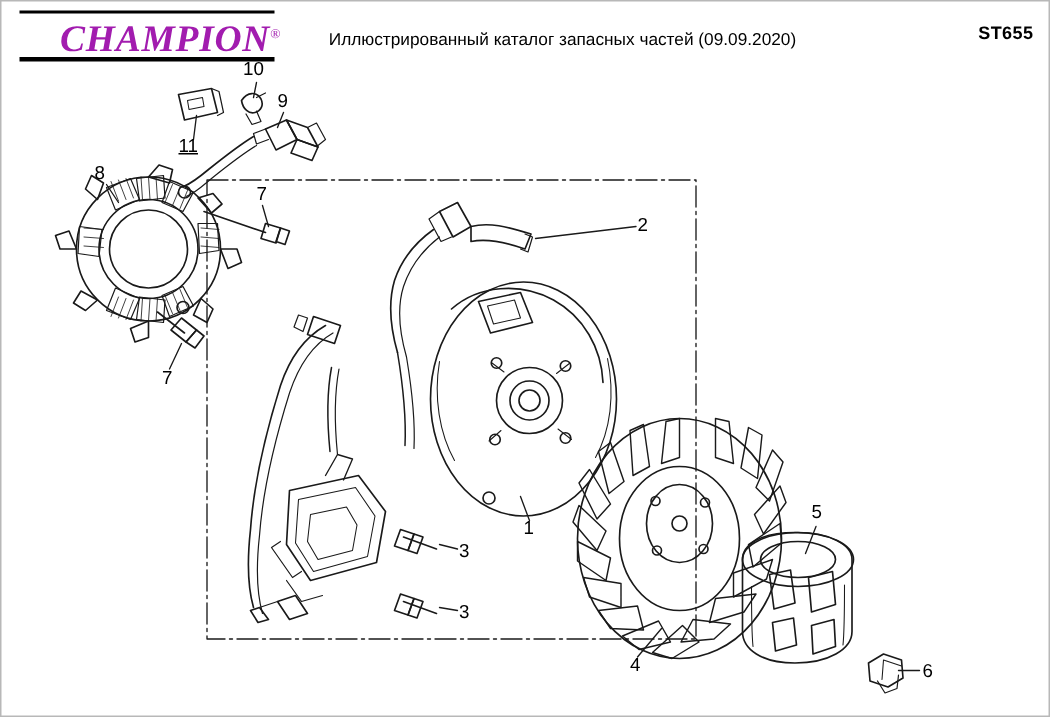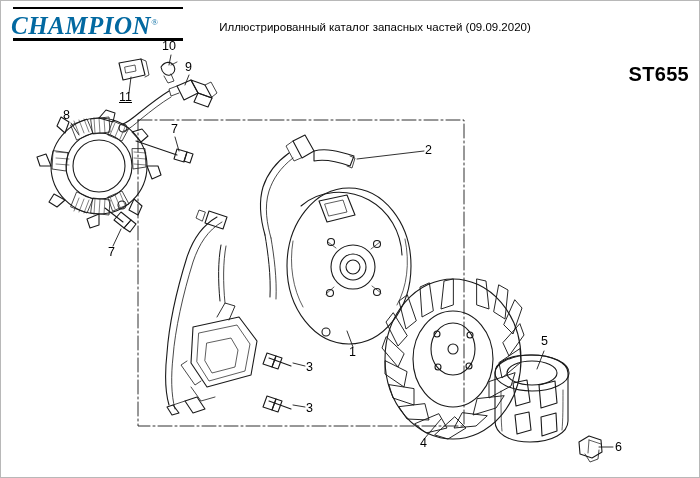--- a/index.html
+++ b/index.html
@@ -23,44 +23,44 @@
     position:absolute; left:10px; top:6px;
     width:180px; height:32px;
   }
   .brand-text {
     font-family:"Liberation Serif", serif;
     font-style:italic;
     font-weight:bold;
     font-size:25px;
     letter-spacing:0.5px;
     line-height:30px;
-    color:#0369a1;
+    color:#a21caf;
+    margin-left:29px;
   }
   .brand-reg {
     font-size:9px;
     vertical-align:super;
     font-style:normal;
     font-weight:normal;
   }
   .brand-rule {
     position:absolute; left:2px; top:31px; width:170px; height:3px; background:#000;
   }
   .brand-rule2 {
     position:absolute; left:2px; top:0px; width:170px; height:2px; background:#000;
   }
   .title {
     position:absolute; left:184px; top:20px; width:380px;
     text-align:center;
     font-size:11.5px;
   }
   .code {
     position:absolute; right:12px; top:14px;
-    font-size:20px; font-weight:bold;
+    font-size:12px; font-weight:bold;
     letter-spacing:0.3px;
-    margin-top:48px;
   }
   .callout {
     position:absolute;
     font-size:12.5px;
     color:#000;
     text-align:right;
   }
   svg.art { position:absolute; left:0; top:0; width:700px; height:478px; }
 </style>
 </head>

